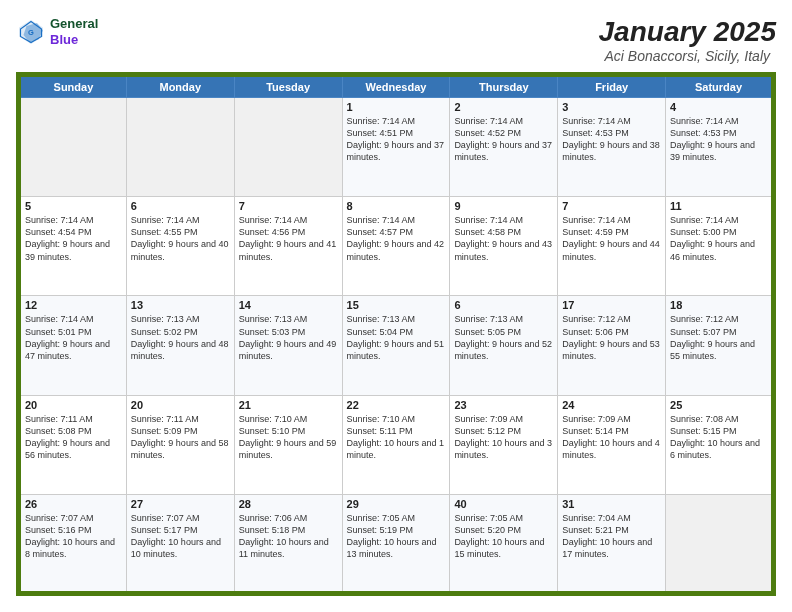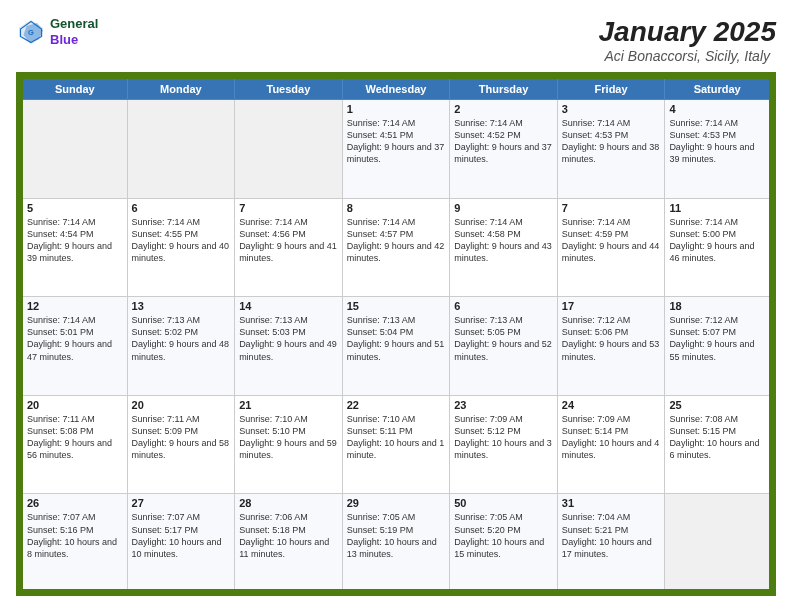--- a/index.html
+++ b/index.html
@@ -48,21 +48,21 @@
       font-weight: bold;
       color: #222;
     }
     .location-title {
       font-size: 14px;
       color: #555;
       text-align: center;
     }
     .calendar {
       flex: 1;
-      border: 7px solid #4d7c0f;
+      border: 5px solid #4d7c0f;
       border-collapse: collapse;
       width: 100%;
       table-layout: fixed;
     }
     .calendar thead tr th {
       background: #3674b5;
       color: #fff;
       font-size: 11px;
       font-weight: bold;
       text-align: center;
@@ -257,21 +257,21 @@
           </td>
           <td>
             <span class="day-number">28</span>
             <div class="cell-text">Sunrise: 7:06 AM<br>Sunset: 5:18 PM<br>Daylight: 10 hours and 11 minutes.</div>
           </td>
           <td>
             <span class="day-number">29</span>
             <div class="cell-text">Sunrise: 7:05 AM<br>Sunset: 5:19 PM<br>Daylight: 10 hours and 13 minutes.</div>
           </td>
           <td>
-            <span class="day-number">50</span>
+            <span class="day-number">40</span>
             <div class="cell-text">Sunrise: 7:05 AM<br>Sunset: 5:20 PM<br>Daylight: 10 hours and 15 minutes.</div>
           </td>
           <td>
             <span class="day-number">31</span>
             <div class="cell-text">Sunrise: 7:04 AM<br>Sunset: 5:21 PM<br>Daylight: 10 hours and 17 minutes.</div>
           </td>
           <td class="empty-cell"></td>
         </tr>
       </tbody>
   </table>

